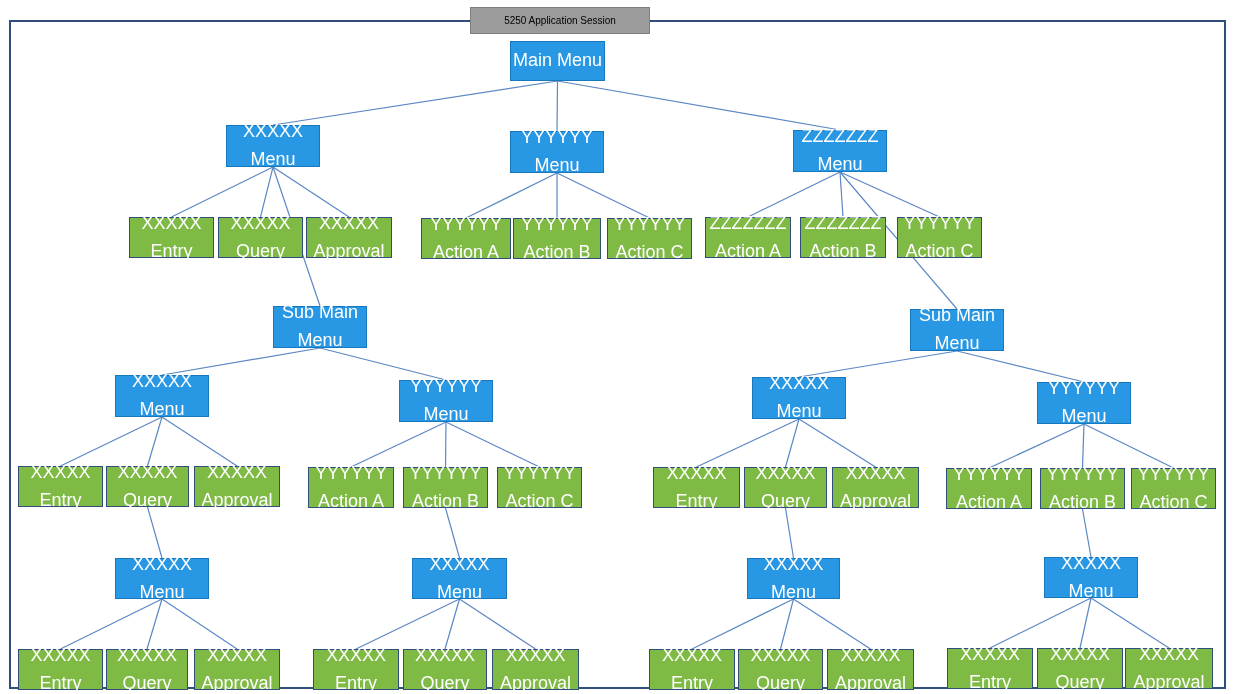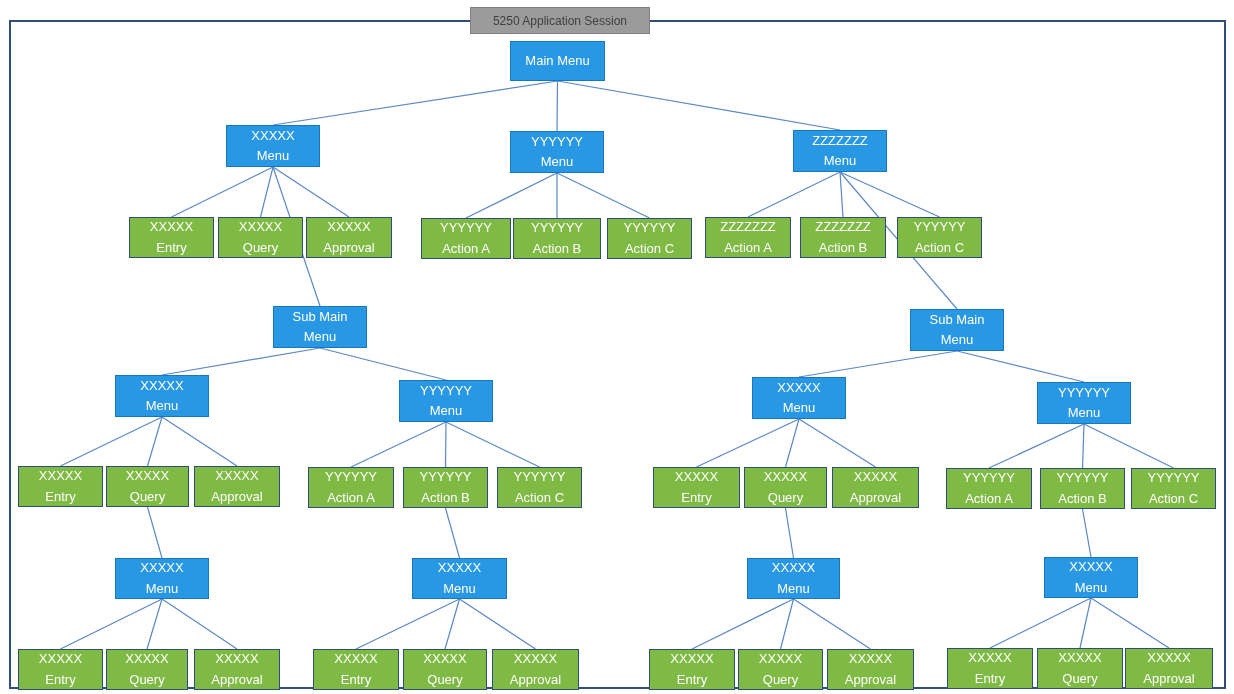--- a/index.html
+++ b/index.html
@@ -4,27 +4,27 @@
 <style>
   html,body{margin:0;padding:0;background:#fff;}
   #stage{position:relative;width:1234px;height:694px;background:#fff;overflow:hidden;
          font-family:"Liberation Sans",sans-serif;}
   #frame{position:absolute;left:9px;top:20px;width:1217px;height:669px;
          border:2px solid #2f4e7c;box-sizing:border-box;}
   #edges{position:absolute;left:0;top:0;width:1234px;height:694px;}
   #edges line{stroke-width:1.2px;}
   .node{position:absolute;display:flex;align-items:center;justify-content:center;
         text-align:center;white-space:pre-line;color:#ffffff;
-        font-size:13px;line-height:1.55;box-sizing:border-box;cursor:default;}
+        font-size:18px;line-height:1.55;box-sizing:border-box;cursor:default;}
   .menu{background:#2897e4;border:1px solid #1878bd;}
   .action{background:#7fba45;border:1px solid #2f4e7c;}
   #title-box{position:absolute;left:470px;top:7px;width:180px;height:27px;
         background:#9b9b9b;border:1px solid #7f7f7f;box-sizing:border-box;
         display:flex;align-items:center;justify-content:center;
-        color:#404040;font-size:12px;}
+        color:#000000;font-size:10px;}
 </style>
 </head>
 <body>
 
 <div id="stage">
   <div id="frame" style="border-color: rgb(47, 78, 124);"></div>
   <svg id="edges">
       <line x1="557.5" y1="81" x2="273" y2="125" stroke="#5b87c5"></line>
       <line x1="557.5" y1="81" x2="557" y2="131" stroke="#5b87c5"></line>
       <line x1="557.5" y1="81" x2="840" y2="130" stroke="#5b87c5"></line>

